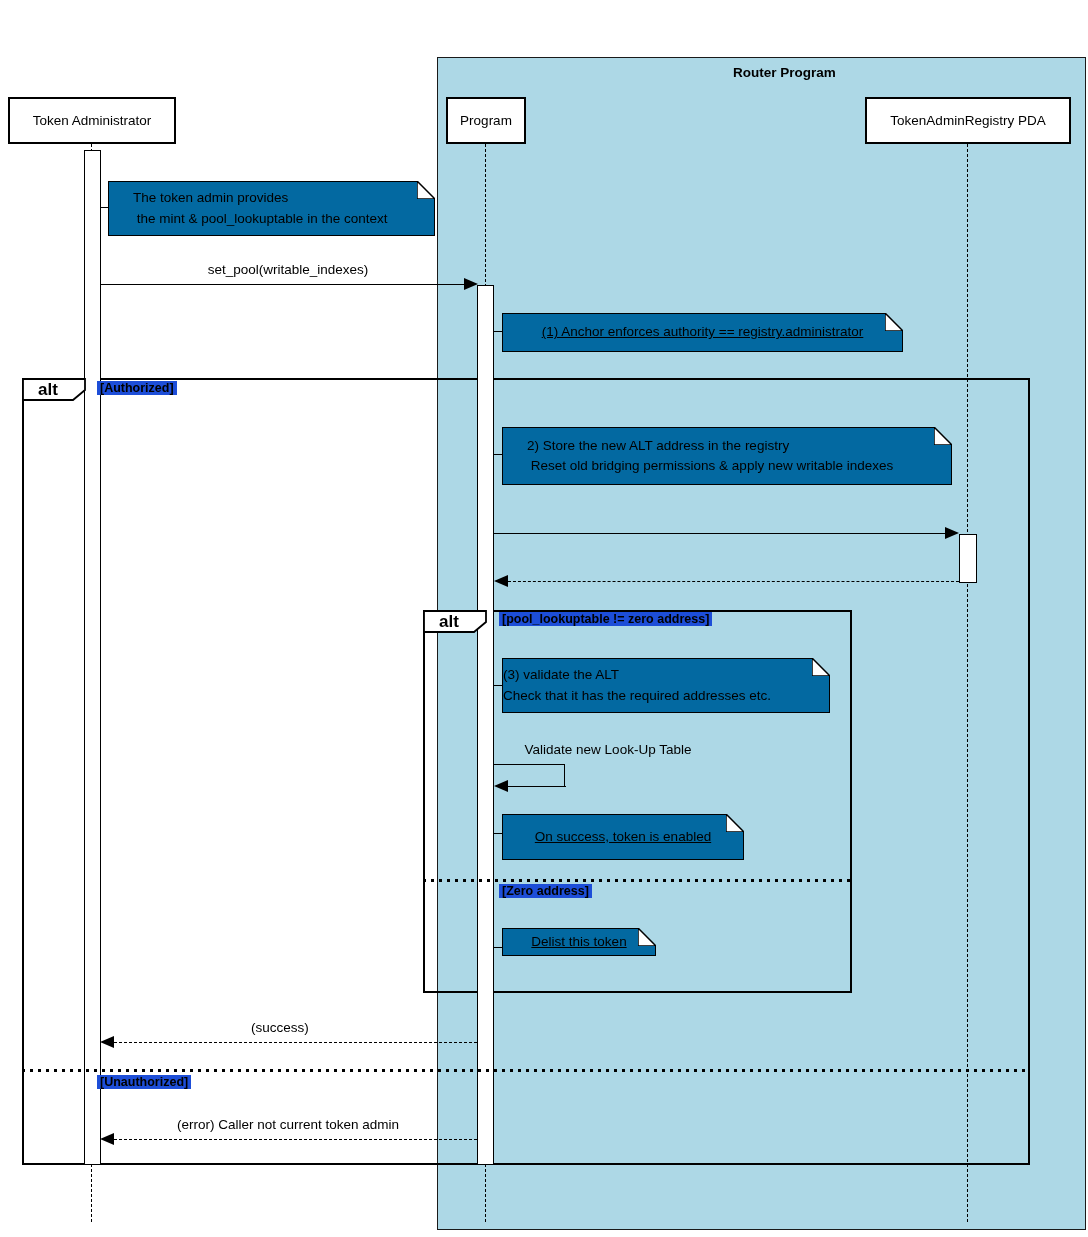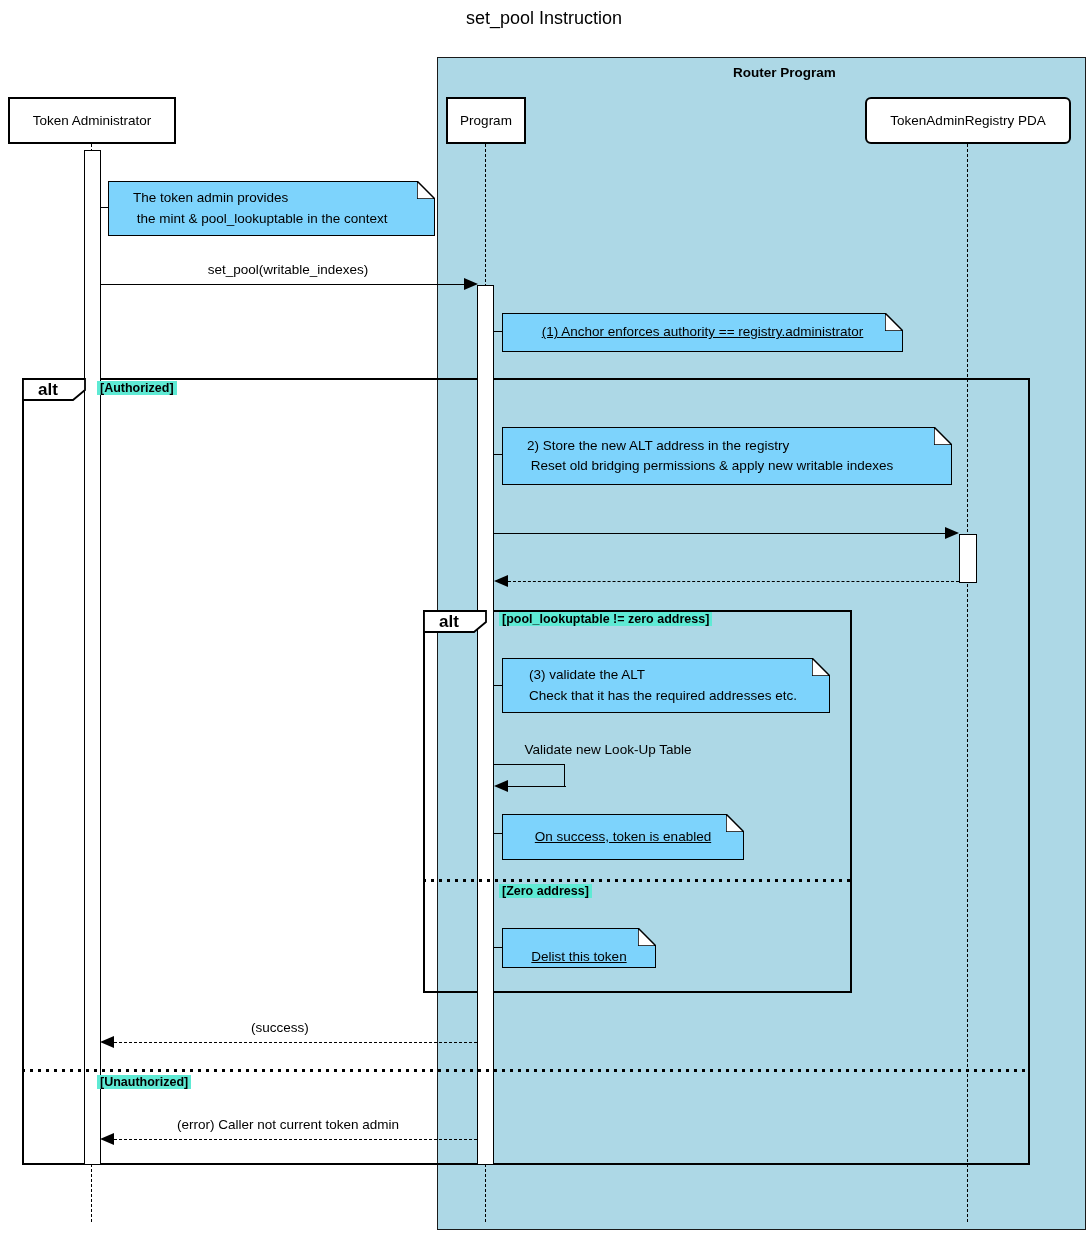--- a/index.html
+++ b/index.html
@@ -21,55 +21,54 @@
   .activation { background:#fff; border:1.5px solid #000; box-sizing:border-box; z-index:4; }
   .divider { height:2.6px; background:repeating-linear-gradient(90deg,#000 0 3.5px,transparent 3.5px 8px); z-index:5; }
   .msg-line { height:0; border-top:1.6px solid #000; z-index:6; }
   .msg-line.dashed { border-top-style:dashed; }
   .vline { width:0; border-left:1.6px solid #000; z-index:6; }
   .arrow-head { width:0; height:0; border-style:solid; z-index:7; }
   .arrow-head.right { border-width:6.5px 0 6.5px 14px; border-color:transparent transparent transparent #000; }
   .arrow-head.left  { border-width:6.5px 14px 6.5px 0; border-color:transparent #000 transparent transparent; }
   .msg-label { font-size:13.5px; text-align:center; z-index:6; white-space:nowrap; }
   .note {
-    background:#7dd3fc; border:1.4px solid #000; z-index:8; font-size:13.5px;
+    background:#0369a1; border:1.4px solid #000; z-index:8; font-size:13.5px;
     display:flex; align-items:center; box-sizing:border-box; line-height:1.5;
   }
   .note.centered { justify-content:center; text-align:center;text-decoration:underline; }
   .note-text { white-space:pre-wrap; }
   .ear { position:absolute; top:-1.4px; right:-1.4px; z-index:2; }
   .connector { height:0; border-top:1.4px solid #000; z-index:7; }
   .operator-badge { z-index:9; width:64px; height:23px; }
   .operator-badge span {
     position:absolute; left:0; top:2px; width:52px; text-align:center;
     font-weight:bold; font-size:17px;
   }
-  .guard { font-weight:bold; font-size:12.5px; background:#5eead4; padding:0 3px; z-index:9; white-space:nowrap; }
+  .guard { font-weight:bold; font-size:12.5px; background:#1d4ed8; padding:0 3px; z-index:9; white-space:nowrap; }
 </style>
 </head>
 <body>
 
 <div id="stage">
 
-  <div class="abs title">set_pool Instruction</div>
 
   <div class="abs frame" style="left:437px; top:57px; width:647px; height:1171px;"></div>
   <div class="abs frame-label" style="left:437px; top:65px; width:695px;">Router Program</div>
 
   <div class="abs lifeline" style="left:91px; top:144px; height:1078px;"></div>
   <div class="abs lifeline" style="left:485px; top:144px; height:1078px;"></div>
   <div class="abs lifeline" style="left:967px; top:144px; height:1078px;"></div>
 
   <div class="abs participant" style="left:8px; top:97px; width:168px; height:47px;">
     <span>Token Administrator</span>
   </div>
   <div class="abs participant" style="left:446px; top:97px; width:80px; height:47px;">
     <span>Program</span>
   </div>
-  <div class="abs participant" style="left:865px; top:97px; width:206px; height:47px;border-radius:6px;">
+  <div class="abs participant" style="left:865px; top:97px; width:206px; height:47px;">
     <span>TokenAdminRegistry PDA</span>
   </div>
 
   <div class="abs fragment" style="left:22px; top:378px; width:1008px; height:787px;"></div>
   <div class="abs fragment" style="left:423px; top:610px; width:429px; height:383px;"></div>
 
   <div class="abs divider" style="left:423px; top:879px; width:429px;"></div>
   <div class="abs divider" style="left:22px; top:1069px; width:1008px;"></div>
 
   <div class="abs activation" style="left:84px; top:150px; width:17px; height:1015px;"></div>
@@ -125,21 +124,21 @@
 
   <div class="abs operator-badge" style="left:423px; top:610px;">
     <svg width="64" height="23" viewBox="0 0 64 23" style="position:absolute;left:0;top:0;">
       <path d="M1,1 L63,1 L63,12 L51,22 L1,22 Z" fill="#ffffff" stroke="#000" stroke-width="1.8"></path>
     </svg>
     <span>alt</span>
   </div>
   <div class="abs guard" style="left:499px; top:612px;">[pool_lookuptable != zero address]</div>
 
   <div class="abs connector" style="left:493px; top:685px; width:10px;"></div>
-  <div class="abs note" style="left:502px; top:658px; width:328px; height:55px; padding-left:26px;">
+  <div class="abs note" style="left:502px; top:658px; width:328px; height:55px; ">
     <svg class="ear" width="18" height="18" viewBox="0 0 18 18">
       <polygon points="0,0 18,0 18,18" fill="#ADD8E6"></polygon>
       <polygon points="0,0 0,18 18,18" fill="#ffffff" stroke="#000" stroke-width="1.5"></polygon>
     </svg>
     <div class="note-text">(3) validate the ALT
 Check that it has the required addresses etc.</div>
   </div>
 
   <div class="abs msg-label" style="left:508px; top:742px; width:200px;">Validate new Look-Up Table</div>
   <div class="abs msg-line" style="left:494px; top:764px; width:71px;"></div>
@@ -152,21 +151,21 @@
     <svg class="ear" width="18" height="18" viewBox="0 0 18 18">
       <polygon points="0,0 18,0 18,18" fill="#ADD8E6"></polygon>
       <polygon points="0,0 0,18 18,18" fill="#ffffff" stroke="#000" stroke-width="1.5"></polygon>
     </svg>
     <div class="note-text">On success, token is enabled</div>
   </div>
 
   <div class="abs guard" style="left:499px; top:884px;">[Zero address]</div>
 
   <div class="abs connector" style="left:493px; top:947px; width:10px;"></div>
-  <div class="abs note centered" style="left:502px; top:928px; width:154px; height:40px;align-items:flex-end;">
+  <div class="abs note centered" style="left:502px; top:928px; width:154px; height:28px;">
     <svg class="ear" width="18" height="18" viewBox="0 0 18 18">
       <polygon points="0,0 18,0 18,18" fill="#ADD8E6"></polygon>
       <polygon points="0,0 0,18 18,18" fill="#ffffff" stroke="#000" stroke-width="1.5"></polygon>
     </svg>
     <div class="note-text">Delist this token</div>
   </div>
 
   <div class="abs msg-label" style="left:80px; top:1020px; width:400px;">(success)</div>
   <div class="abs msg-line dashed" style="left:114px; top:1042px; width:363px;"></div>
   <div class="abs arrow-head left" style="left:100px; top:1036px;"></div>

